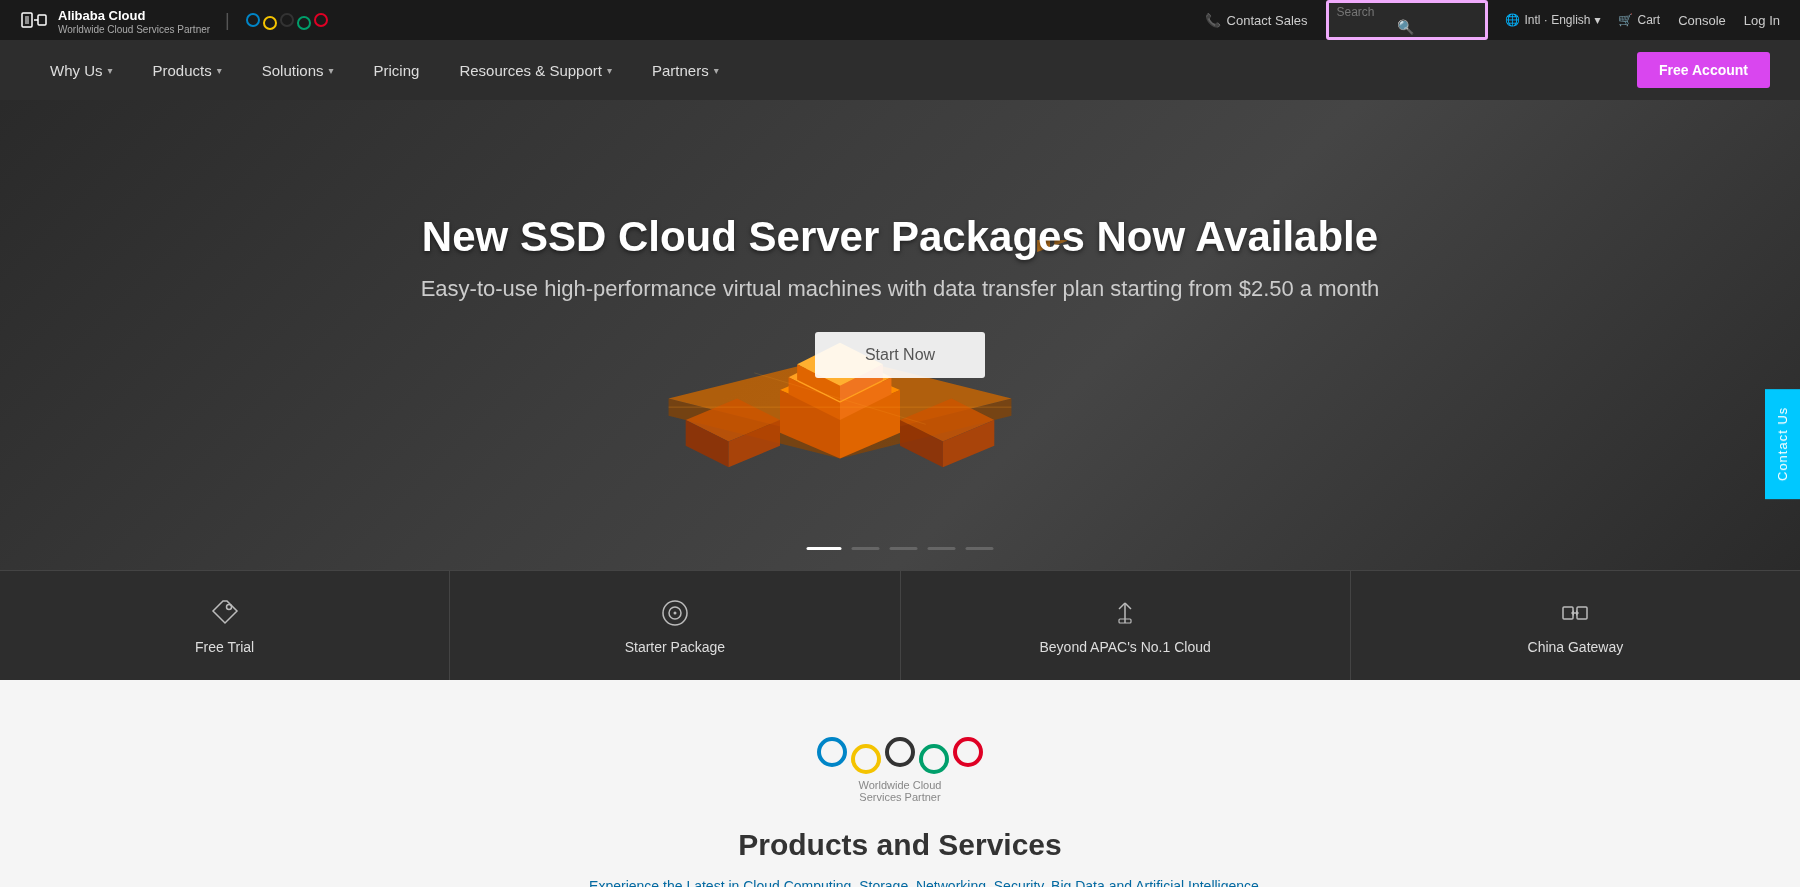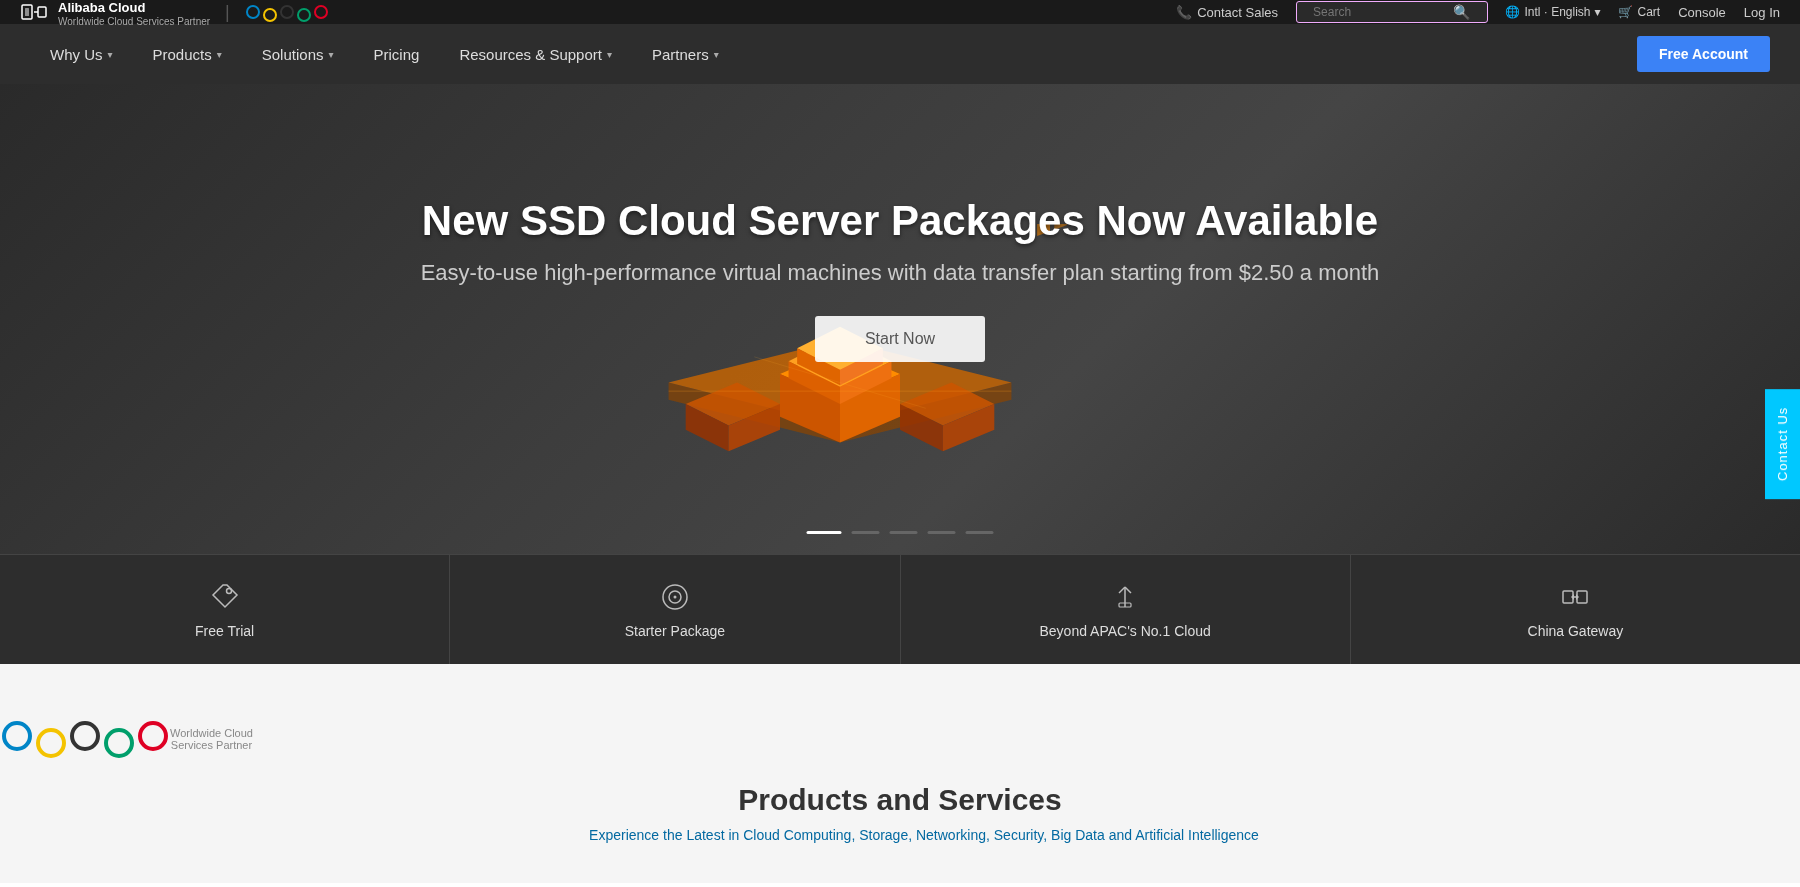--- a/index.html
+++ b/index.html
@@ -1,42 +1,42 @@
 <!DOCTYPE html>
 <html><head>
   <meta charset="utf-8">
   <style>
     * { margin: 0; padding: 0; box-sizing: border-box; }
     body { font-family: Arial, sans-serif; width: 1800px; background: #fff; overflow-x: hidden; }
 
     
     .top-bar {
       background: #1a1a1a;
-      height: 24px;
+      height: 40px;
       display: flex;
       align-items: center;
       justify-content: space-between;
       padding: 0 20px;
     }
     .top-bar-left { display: flex; align-items: center; gap: 20px; }
     .logo-area { display: flex; align-items: center; gap: 10px; }
     .logo-text { color: #fff; font-size: 13px; font-weight: bold; }
     .logo-sub { color: #aaa; font-size: 10px; display: block; }
     .logo-divider { color: #555; font-size: 18px; margin: 0 5px; }
     .olympics-rings { display: flex; align-items: center; gap: 1px; }
     .ring { width: 14px; height: 14px; border-radius: 50%; border: 2.5px solid; display: inline-block; margin: 0 1px; }
     .ring-blue { border-color: #0085c7; }
     .ring-yellow { border-color: #f4c300; margin-top: 6px; }
     .ring-black { border-color: #333; }
     .ring-green { border-color: #009f6b; margin-top: 6px; }
     .ring-red { border-color: #df0024; }
 
     .top-bar-right { display: flex; align-items: center; gap: 18px; }
     .top-bar-link { color: #ccc; font-size: 13px; text-decoration: none; display: flex; align-items: center; gap: 5px; cursor: pointer; }
-    .search-box { display: flex; align-items: center; background: #2a2a2a; border: 1px solid #f0abfc; border-radius: 3px; padding: 2px 16px; }
+    .search-box { display: flex; align-items: center; background: #2a2a2a; border: 3px solid #f0abfc; border-radius: 3px; padding: 2px 8px; flex-direction: column; }
     .search-input { background: transparent; border: none; color: #ccc; font-size: 12px; width: 140px; outline: none; }
     .search-btn { background: none; border: none; color: #aaa; cursor: pointer; font-size: 14px; }
     .lang-btn { color: #ccc; font-size: 12px; display: flex; align-items: center; gap: 4px; cursor: pointer; }
     .cart-btn { color: #ccc; font-size: 12px; display: flex; align-items: center; gap: 4px; cursor: pointer; }
     .console-btn { color: #ccc; font-size: 13px; cursor: pointer; }
     .login-btn { color: #ccc; font-size: 13px; cursor: pointer; }
 
     
     .nav-bar {
       background: #2d2d2d;
@@ -54,21 +54,21 @@
       height: 60px;
       display: flex;
       align-items: center;
       cursor: pointer;
       gap: 5px;
       text-decoration: none;
       white-space: nowrap;
     }
     .nav-chevron { font-size: 10px; color: #aaa; }
     .free-account-btn {
-      background: #3b82f6;
+      background: #d946ef;
       color: #fff;
       font-size: 14px;
       font-weight: bold;
       padding: 10px 22px;
       border: none;
       border-radius: 3px;
       cursor: pointer;
       white-space: nowrap;
     }
 
@@ -171,21 +171,21 @@
     }
 
     
     .products-section {
       background: #f5f5f5;
       padding: 50px 0 40px;
       text-align: center;
     }
     .olympic-logo {
       display: flex;
-      flex-direction: row;
+      flex-direction: column;
       align-items: center;
       margin-bottom: 25px;
     }
     .olympic-rings-large {
       display: flex;
       align-items: center;
       gap: 0;
     }
     .ring-lg {
       width: 30px;
@@ -194,21 +194,21 @@
       border: 4px solid;
       display: inline-block;
       margin: 0 2px;
     }
     .ring-lg-blue { border-color: #0085c7; }
     .ring-lg-yellow { border-color: #f4c300; margin-top: 14px; }
     .ring-lg-black { border-color: #333; }
     .ring-lg-green { border-color: #009f6b; margin-top: 14px; }
     .ring-lg-red { border-color: #df0024; }
     .olympic-label { font-size: 11px; color: #888; margin-top: 5px; text-align: center; }
-    .products-title { font-size: 30px; color: #333; font-weight: bold; margin-bottom: 10px; }
+    .products-title { font-size: 30px; color: #333; font-weight: bold; margin-bottom: 16px; }
     .products-subtitle { font-size: 14px; color: #0369a1; margin-left: 48px; }
 
     
     .contact-sidebar {
       position: fixed;
       right: 0;
       top: 50%;
       transform: translateY(-50%);
       background: #00c8ff;
       color: #fff;

